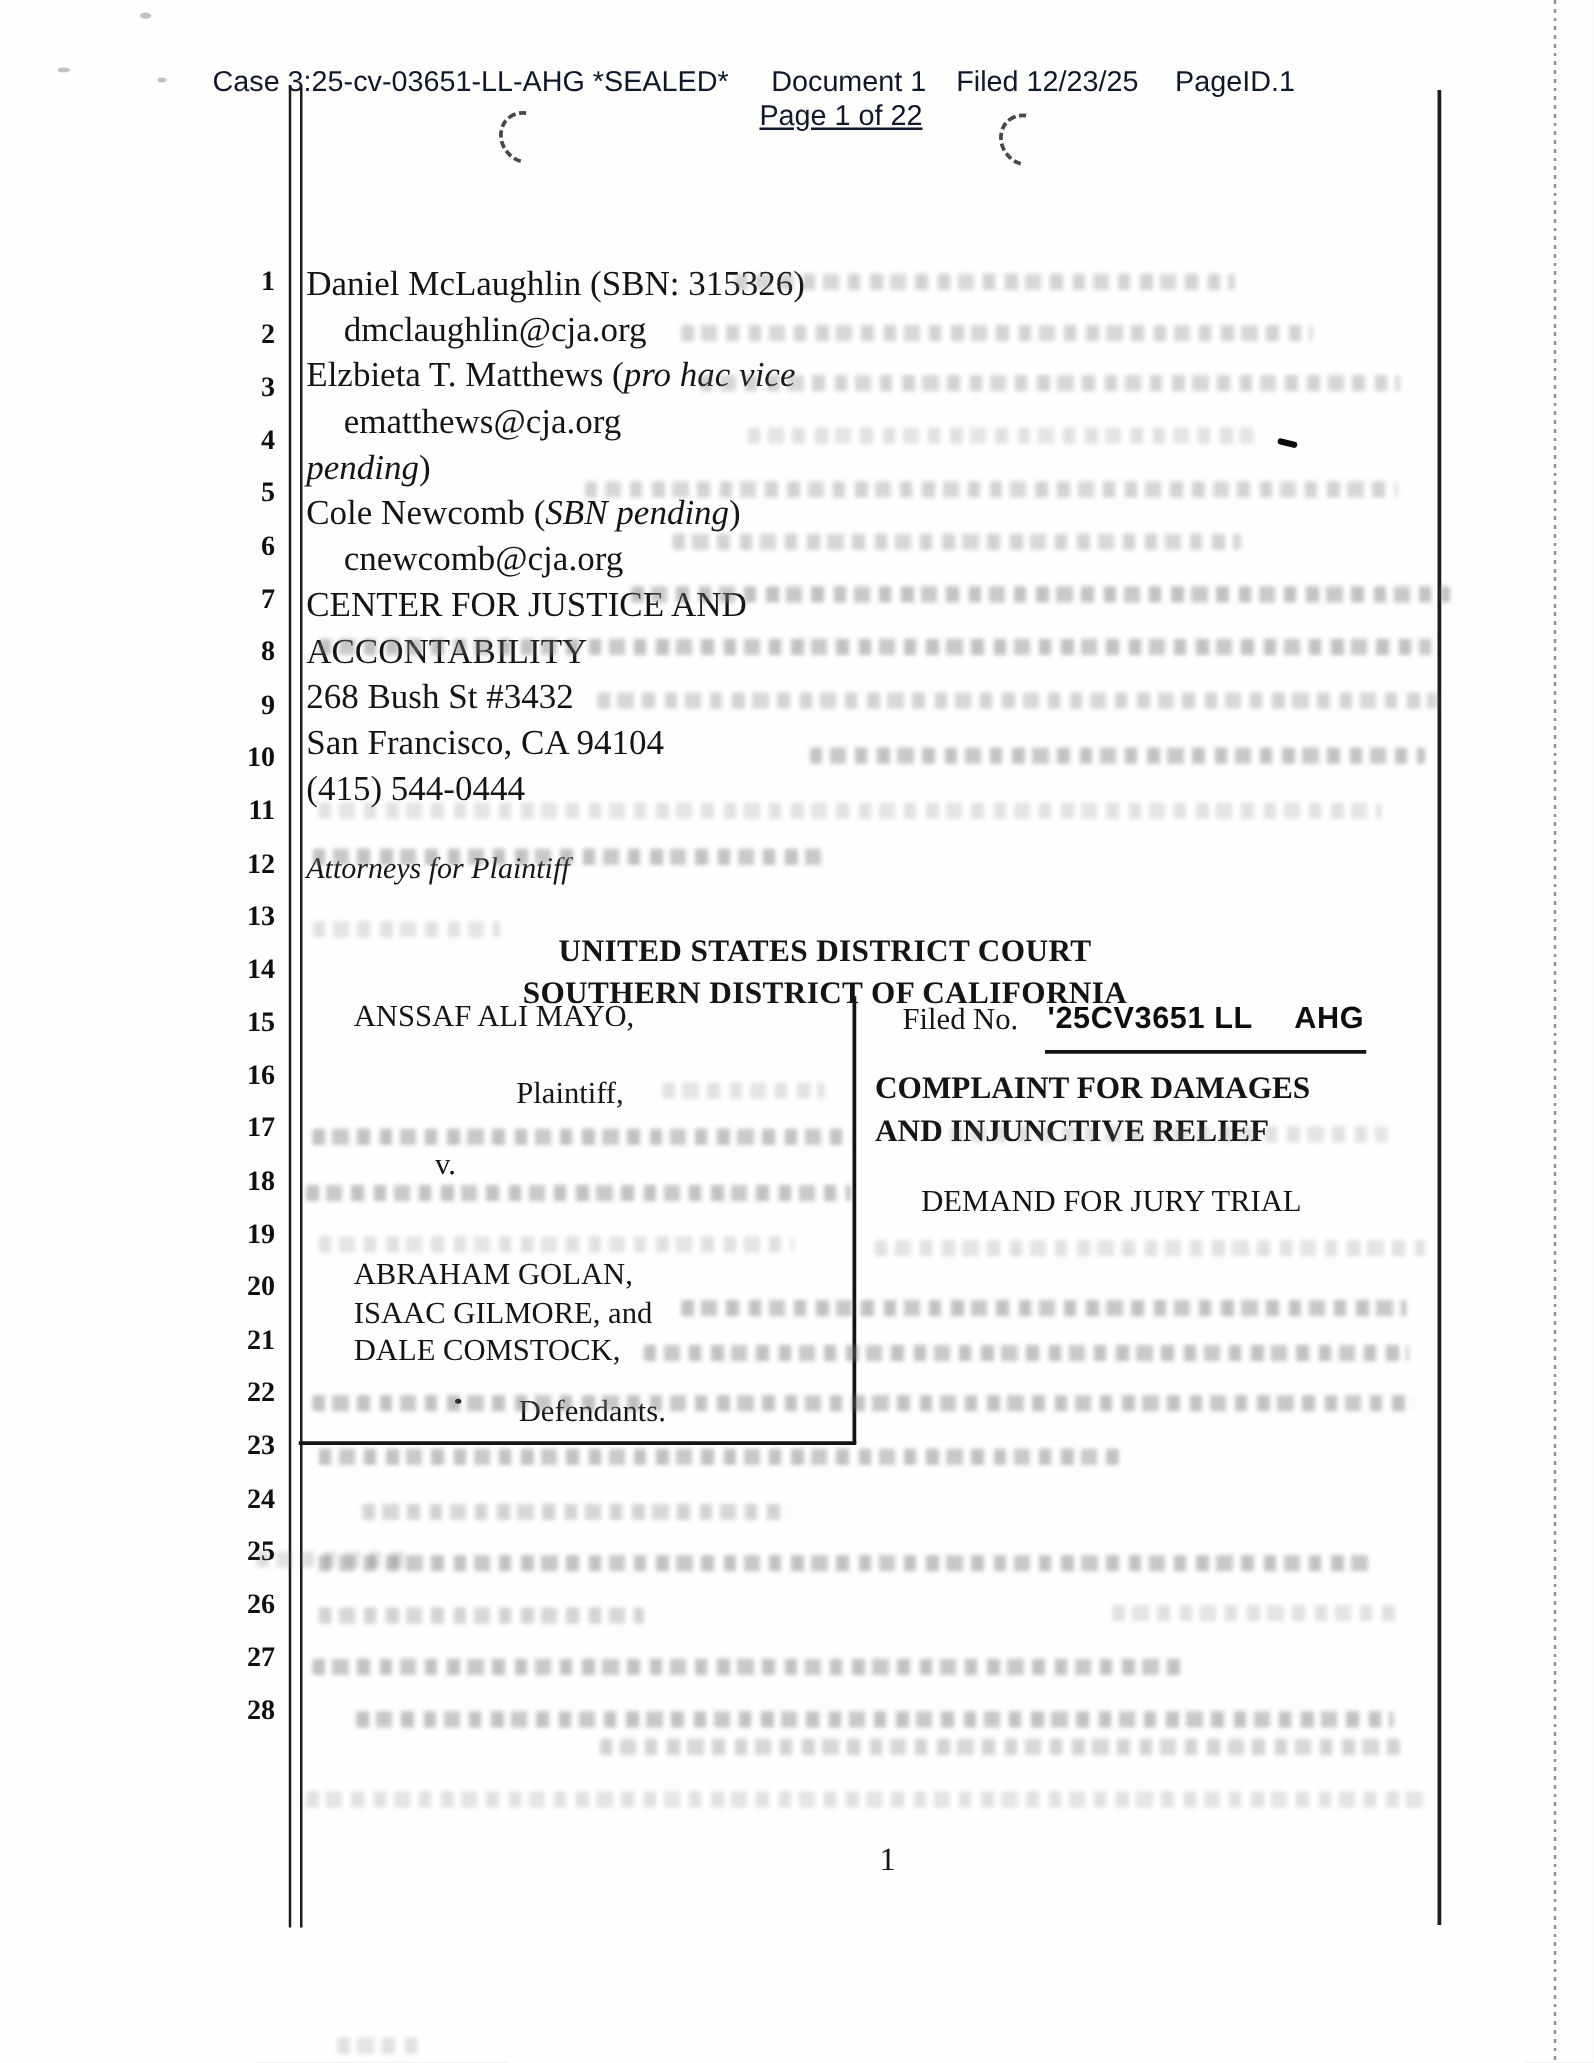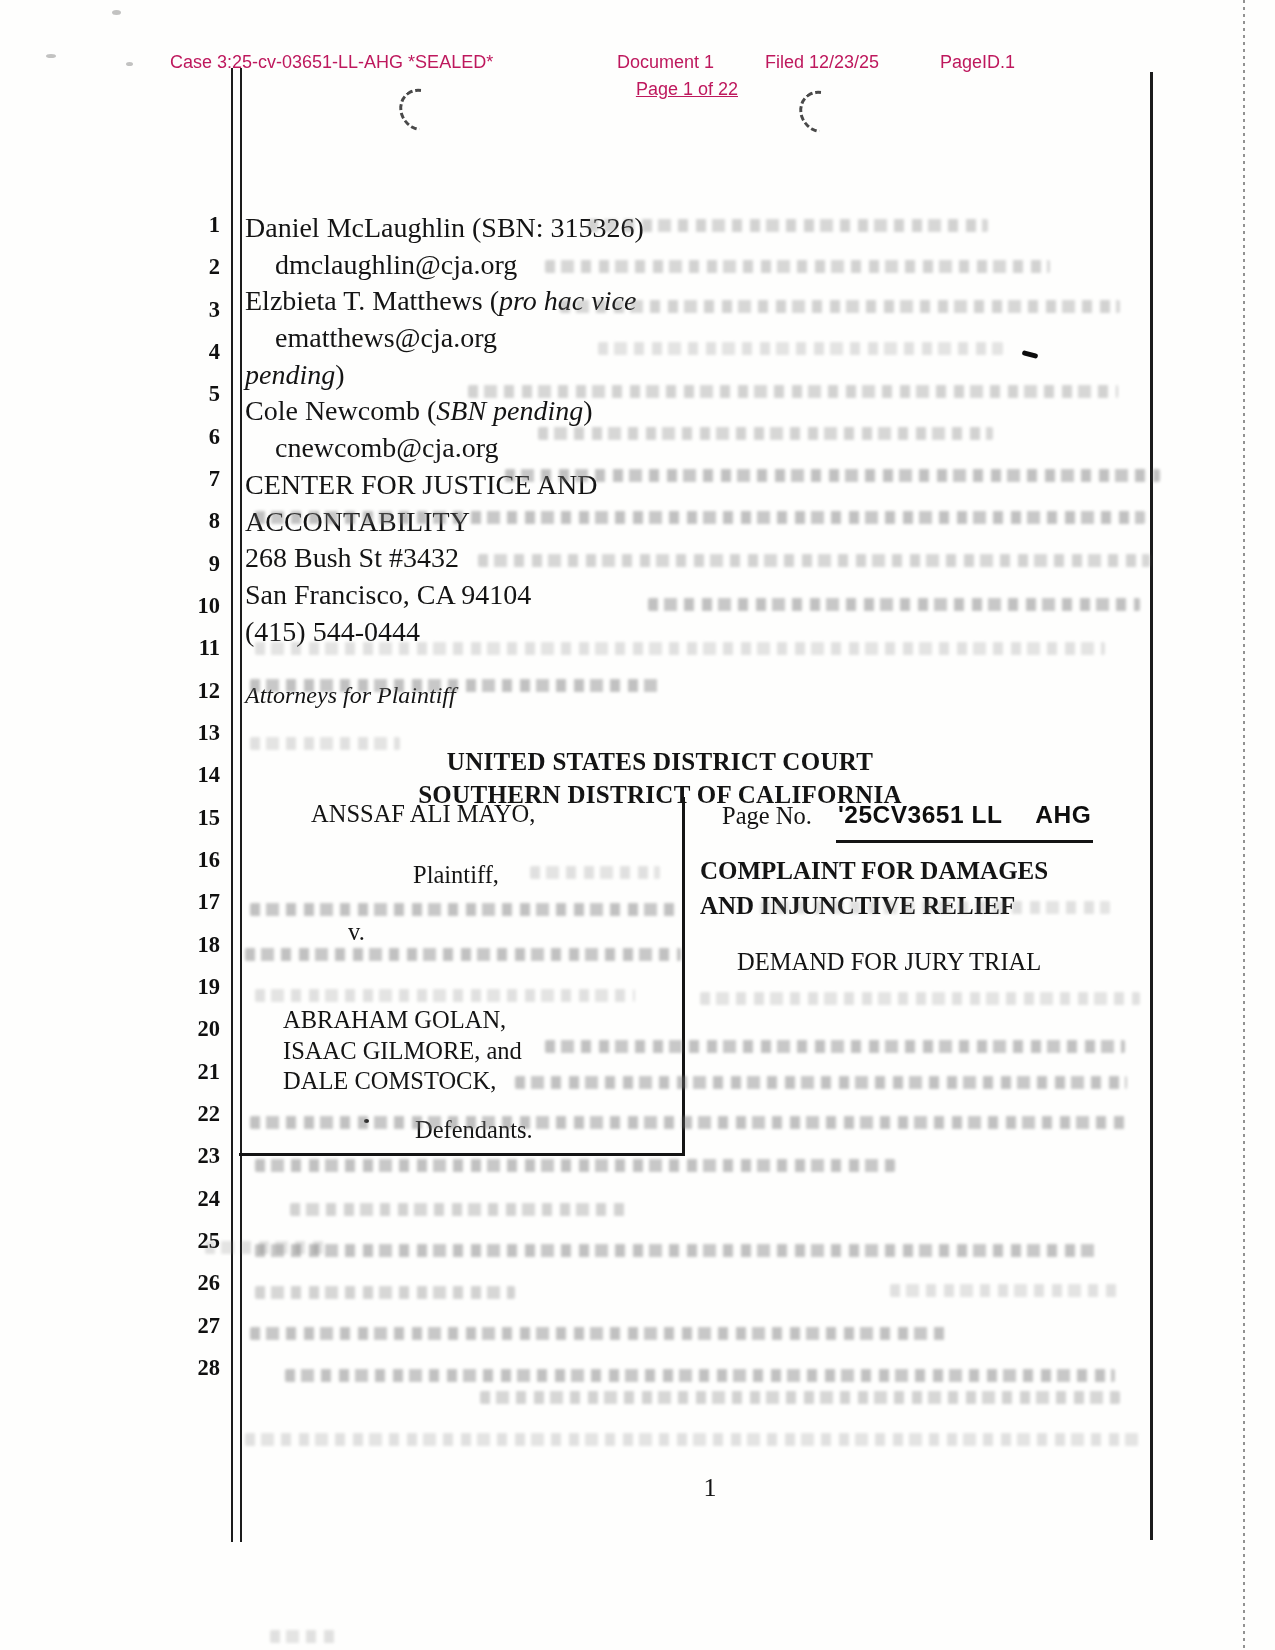--- a/index.html
+++ b/index.html
@@ -3,21 +3,21 @@
 <meta charset="utf-8">
 <style>
   html,body{margin:0;padding:0;background:#e8e8e8;}
   #page{
     position:relative;width:1275px;height:1650px;margin:0 auto;
     background:#fefefd;overflow:hidden;
     font-family:"Liberation Serif",serif;color:#141414;
   }
   .abs{position:absolute;}
   
-  .hdr{font-family:"Liberation Sans",sans-serif;font-size:18px;color:#be185d;white-space:nowrap;}
+  .hdr{font-family:"Liberation Sans",sans-serif;font-size:23px;color:#0f172a;white-space:nowrap;}
   
   .left-rule{left:231px;top:68px;height:1474px;width:7px;
     border-left:2px solid #1c1c1c;border-right:2px solid #1c1c1c;}
   .right-rule{left:1150px;top:72px;height:1468px;width:2.5px;background:#1c1c1c;}
   .scan-edge{left:1243px;top:0;height:1650px;width:2px;opacity:.55;
     background:repeating-linear-gradient(180deg,#3a3a3a 0 3px,transparent 3px 7px);}
   
   .lineno{position:absolute;width:34px;text-align:right;
     font-weight:bold;font-size:22.5px;line-height:24px;color:#101010;}
   
@@ -107,31 +107,31 @@
   <div class="abs serif it" style="left:245px;top:682px;font-size:24px;">Attorneys for Plaintiff</div>
 
   <div class="abs center court" style="left:300px;top:745px;width:720px;font-family:Liberation Serif, serif;">
     <div>UNITED STATES DISTRICT COURT</div>
     <div>SOUTHERN DISTRICT OF CALIFORNIA</div>
   </div>
 
   <div class="abs vline" style="left:682px;top:797px;width:2.5px;height:358px;"></div>
   <div class="abs hline" style="left:239px;top:1153px;width:446px;height:3px;"></div>
 
-  <div class="abs serif" style="left:283px;top:800px;margin-left:28px;">ANSSAF ALI MAYO,</div>
+  <div class="abs serif" style="left:283px;top:800px;">ANSSAF ALI MAYO,</div>
   <div class="abs serif" style="left:413px;top:861px;">Plaintiff,</div>
   <div class="abs serif" style="left:348px;top:918px;">v.</div>
   <div class="abs" style="left:283px;top:1005px;font-size:24.5px;line-height:30.7px;white-space:nowrap;">
     <div>ABRAHAM GOLAN,</div>
     <div>ISAAC GILMORE, and</div>
     <div>DALE COMSTOCK,</div>
   </div>
   <div class="abs serif" style="left:415px;top:1084px;margin-top:32px;">Defendants.</div>
 
-  <div class="abs serif" style="left:722px;top:802px;">Page No.</div>
+  <div class="abs serif" style="left:722px;top:802px;">Filed No.</div>
   <div class="abs stamp" style="left:838px;top:801px;">
     <span>'25CV3651 LL</span><span style="margin-left:33px;">AHG</span>
   </div>
   <div class="abs hline" style="left:836px;top:840px;width:257px;height:2.5px;"></div>
   <div class="abs serif bold" style="left:700px;top:857px;font-size:25px;">COMPLAINT FOR DAMAGES</div>
   <div class="abs serif bold" style="left:700px;top:892px;font-size:25px;">AND INJUNCTIVE RELIEF</div>
   <div class="abs serif" style="left:737px;top:948px;">DEMAND FOR JURY TRIAL</div>
 
   <div class="abs serif" style="left:695px;top:1473px;width:30px;text-align:center;font-size:26px;">1</div>
 

